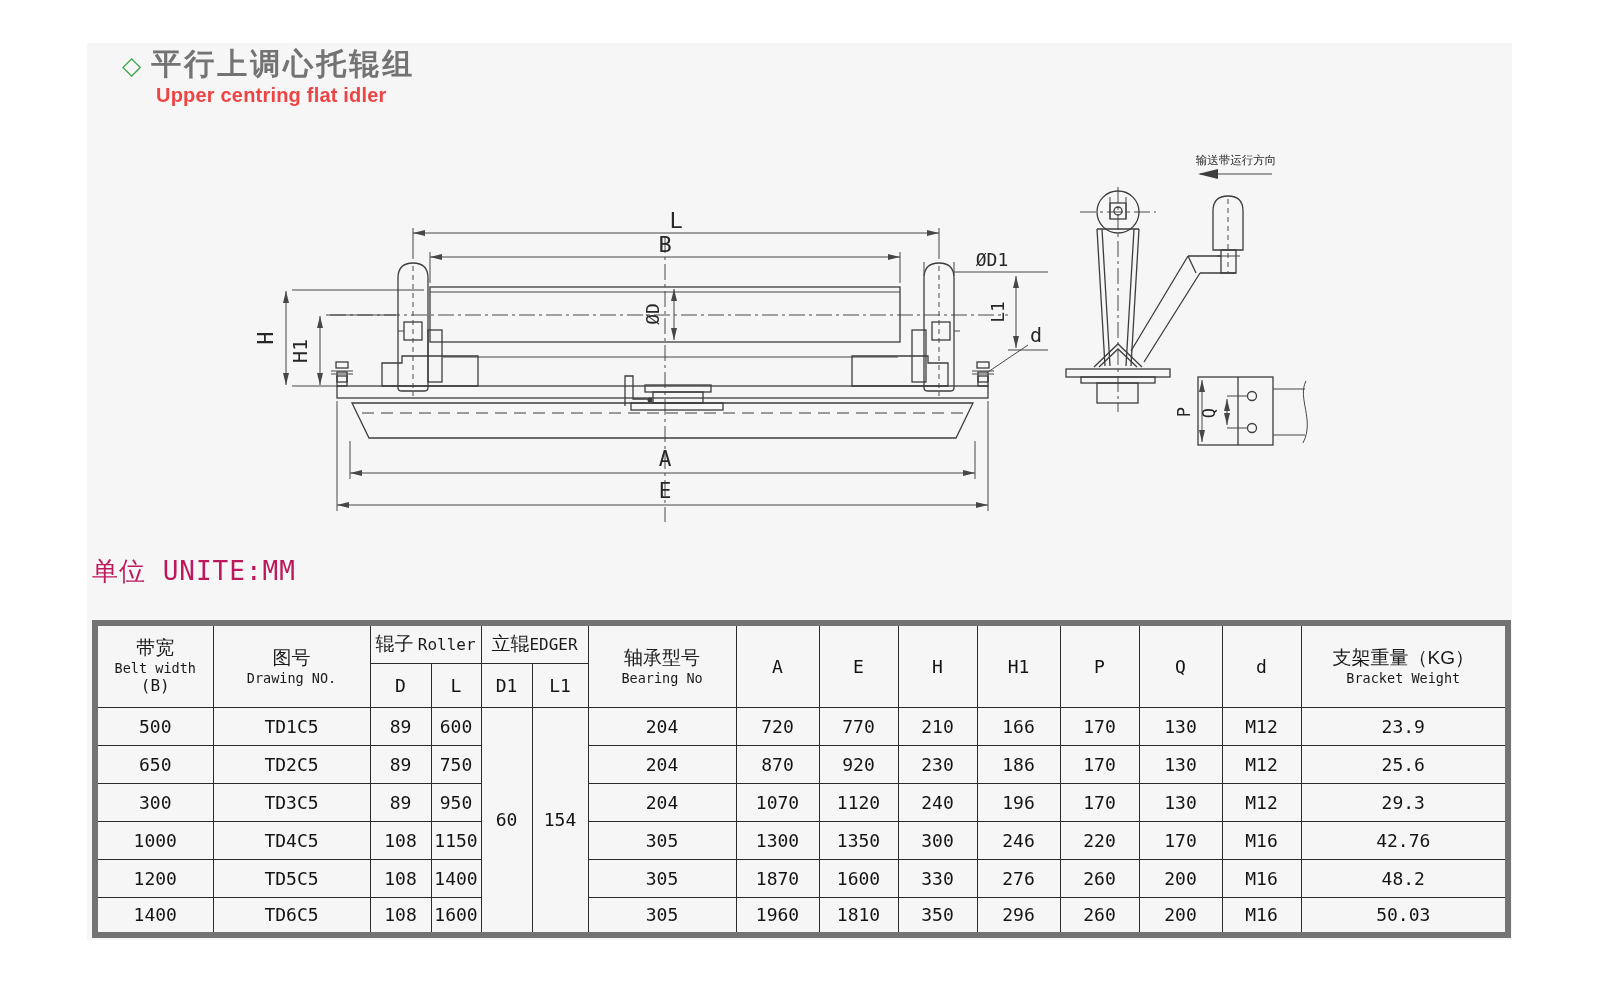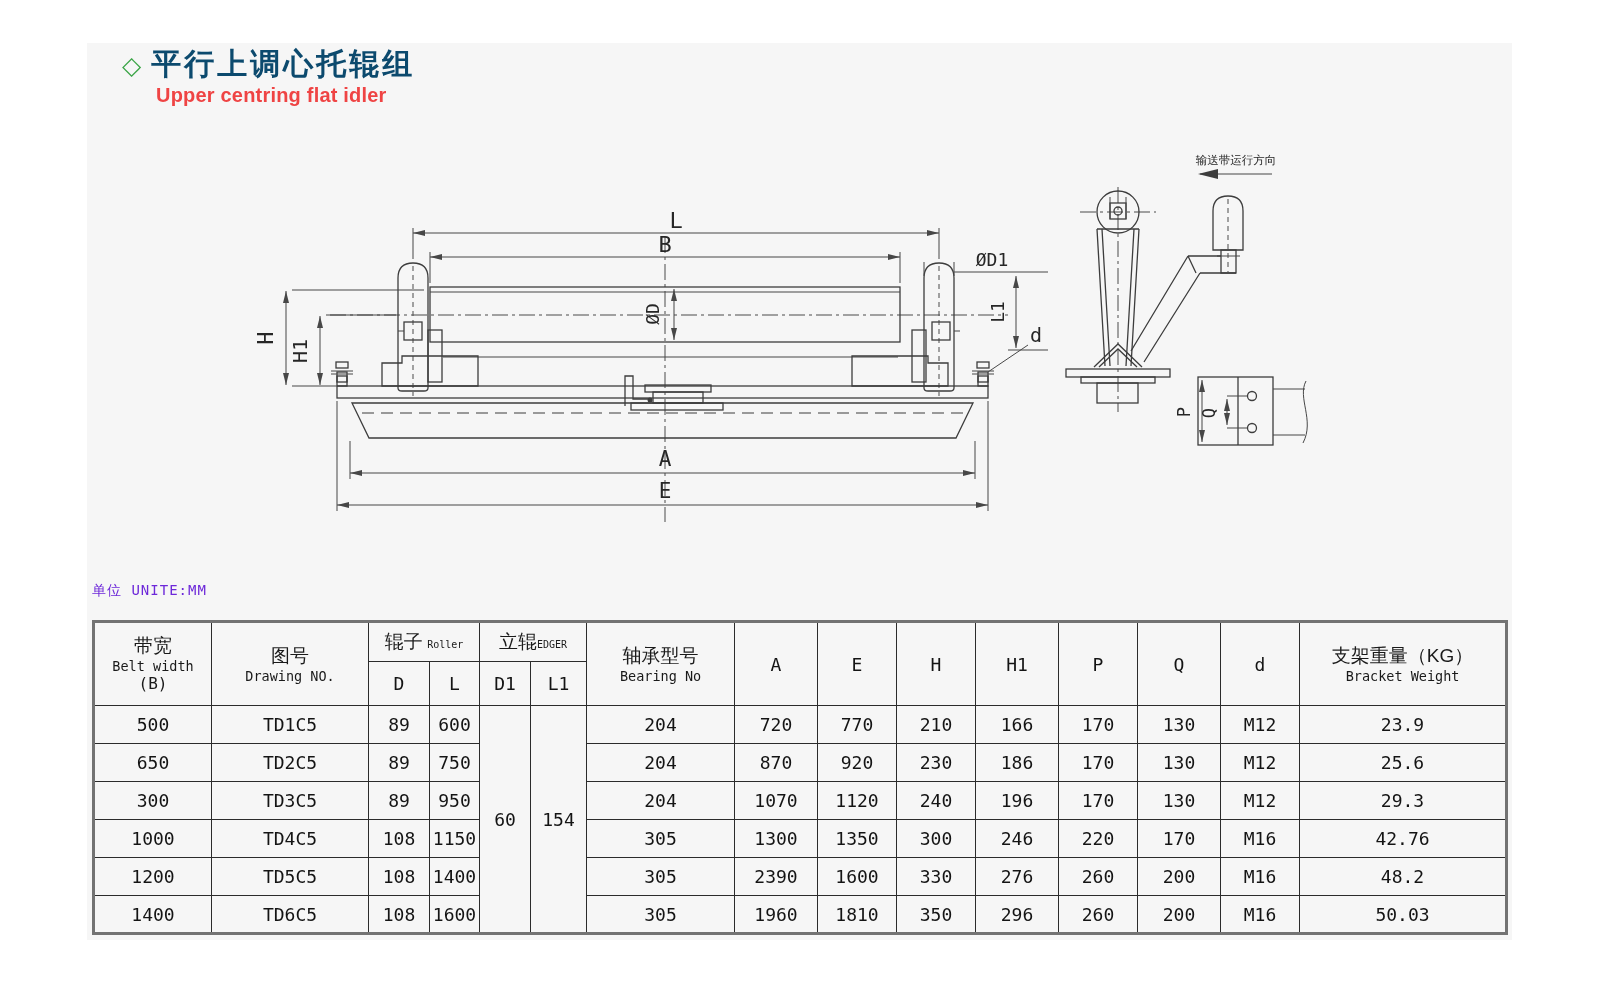--- a/index.html
+++ b/index.html
@@ -6,56 +6,56 @@
   .page{position:relative;width:1600px;height:1007px;background:#ffffff;overflow:hidden;
         font-family:"Liberation Sans",sans-serif;color:#1a1a1a;}
   .panel{position:absolute;left:87px;top:43px;width:1425px;height:897px;background:#f6f6f6;}
   
   .titleblock{position:absolute;left:122px;top:48px;}
   .title-row{display:flex;align-items:flex-start;}
   .bullet{font-size:25px;line-height:30px;font-weight:400;margin-right:10px;margin-top:2px;}
   .title-zh{font-size:30px;line-height:32px;font-weight:700;letter-spacing:3px;}
   .title-en{font-size:20px;line-height:24px;font-weight:700;margin-left:34px;margin-top:3px;letter-spacing:0.2px;}
   
-  .unit{position:absolute;left:92px;top:582px;font-size:14px;letter-spacing:1px;
-        font-family:"DejaVu Sans Mono","Liberation Sans",sans-serif;color:#6d28d9;}
+  .unit{position:absolute;left:92px;top:554px;font-size:26px;letter-spacing:1px;
+        font-family:"DejaVu Sans Mono","Liberation Sans",sans-serif;color:#be185d;}
   
   svg.drawing{position:absolute;left:0;top:0;}
   svg.drawing text{font-family:"DejaVu Sans Mono","Liberation Sans",sans-serif;fill:#262626;}
   .shape{stroke:#3d3d3d;stroke-width:1.3;fill:none;}
   .thin{stroke:#474747;stroke-width:1;fill:none;}
   .dim{stroke:#474747;stroke-width:1;fill:none;marker-start:url(#arr);marker-end:url(#arr);}
   .cl{stroke:#4a4a4a;stroke-width:1;fill:none;stroke-dasharray:16 4 3 4;}
   .dash{stroke:#4a4a4a;stroke-width:1;fill:none;stroke-dasharray:5 4;}
   .dashlong{stroke:#3d3d3d;stroke-width:1.2;fill:none;stroke-dasharray:12 7;}
   .fillshape{fill:#3d3d3d;stroke:none;}
   
   table.spec{position:absolute;left:92px;top:620px;border-collapse:collapse;table-layout:fixed;
              width:1413px;background:transparent;}
   table.spec td,table.spec th{border:1.6px solid #2b2b2b;text-align:center;vertical-align:middle;
              padding:0;font-weight:400;overflow:hidden;}
-  table.spec{border:3px solid #737373;}
+  table.spec{border:6px solid #737373;}
   .zh{font-size:19px;line-height:24px;}
   .en{font-size:13.5px;line-height:16px;font-family:"DejaVu Sans Mono","Liberation Sans",sans-serif;}
   .sub{font-size:16px;line-height:20px;font-family:"DejaVu Sans Mono","Liberation Sans",sans-serif;}
   .hdr-inline .zh{display:inline;text-align:right;}
-  .hdr-inline .en{display:inline;font-size:10px;text-align:center;}
+  .hdr-inline .en{display:inline;font-size:16px;text-align:center;}
   .val{font-size:18px;font-family:"DejaVu Sans Mono","Liberation Sans",sans-serif;color:#141414;}
   tr.hr1{height:40px;} tr.hr2{height:44px;} tr.datarow{height:38px;}
 </style>
 </head>
 <body>
 
 <div class="page">
   <div class="panel"></div>
 
   <div class="titleblock">
     <div class="title-row">
       <span class="bullet" style="color:#3ba547">◇</span>
-      <span class="title-zh" style="color:#0c4a6e">平行上调心托辊组</span>
+      <span class="title-zh" style="color:#737373">平行上调心托辊组</span>
     </div>
     <div class="title-en" style="color:#ef4444">Upper centring flat idler</div>
   </div>
 
   <svg class="drawing" width="1600" height="1007" viewBox="0 0 1600 1007">
     <defs>
       <marker id="arr" markerUnits="userSpaceOnUse" markerWidth="14" markerHeight="8" refX="13" refY="4" orient="auto-start-reverse">
         <path d="M13,4 L1,1 L1,7 Z" fill="#474747"></path>
       </marker>
     </defs>
@@ -352,21 +352,21 @@
       <td class="val">170</td>
       <td class="val">M16</td>
       <td class="val">42.76</td>
     </tr>
     <tr class="datarow">
       <td class="val">1200</td>
       <td class="val">TD5C5</td>
       <td class="val">108</td>
       <td class="val">1400</td>
       <td class="val">305</td>
-      <td class="val">2390</td>
+      <td class="val">1870</td>
       <td class="val">1600</td>
       <td class="val">330</td>
       <td class="val">276</td>
       <td class="val">260</td>
       <td class="val">200</td>
       <td class="val">M16</td>
       <td class="val">48.2</td>
     </tr>
     <tr class="datarow">
       <td class="val">1400</td>

